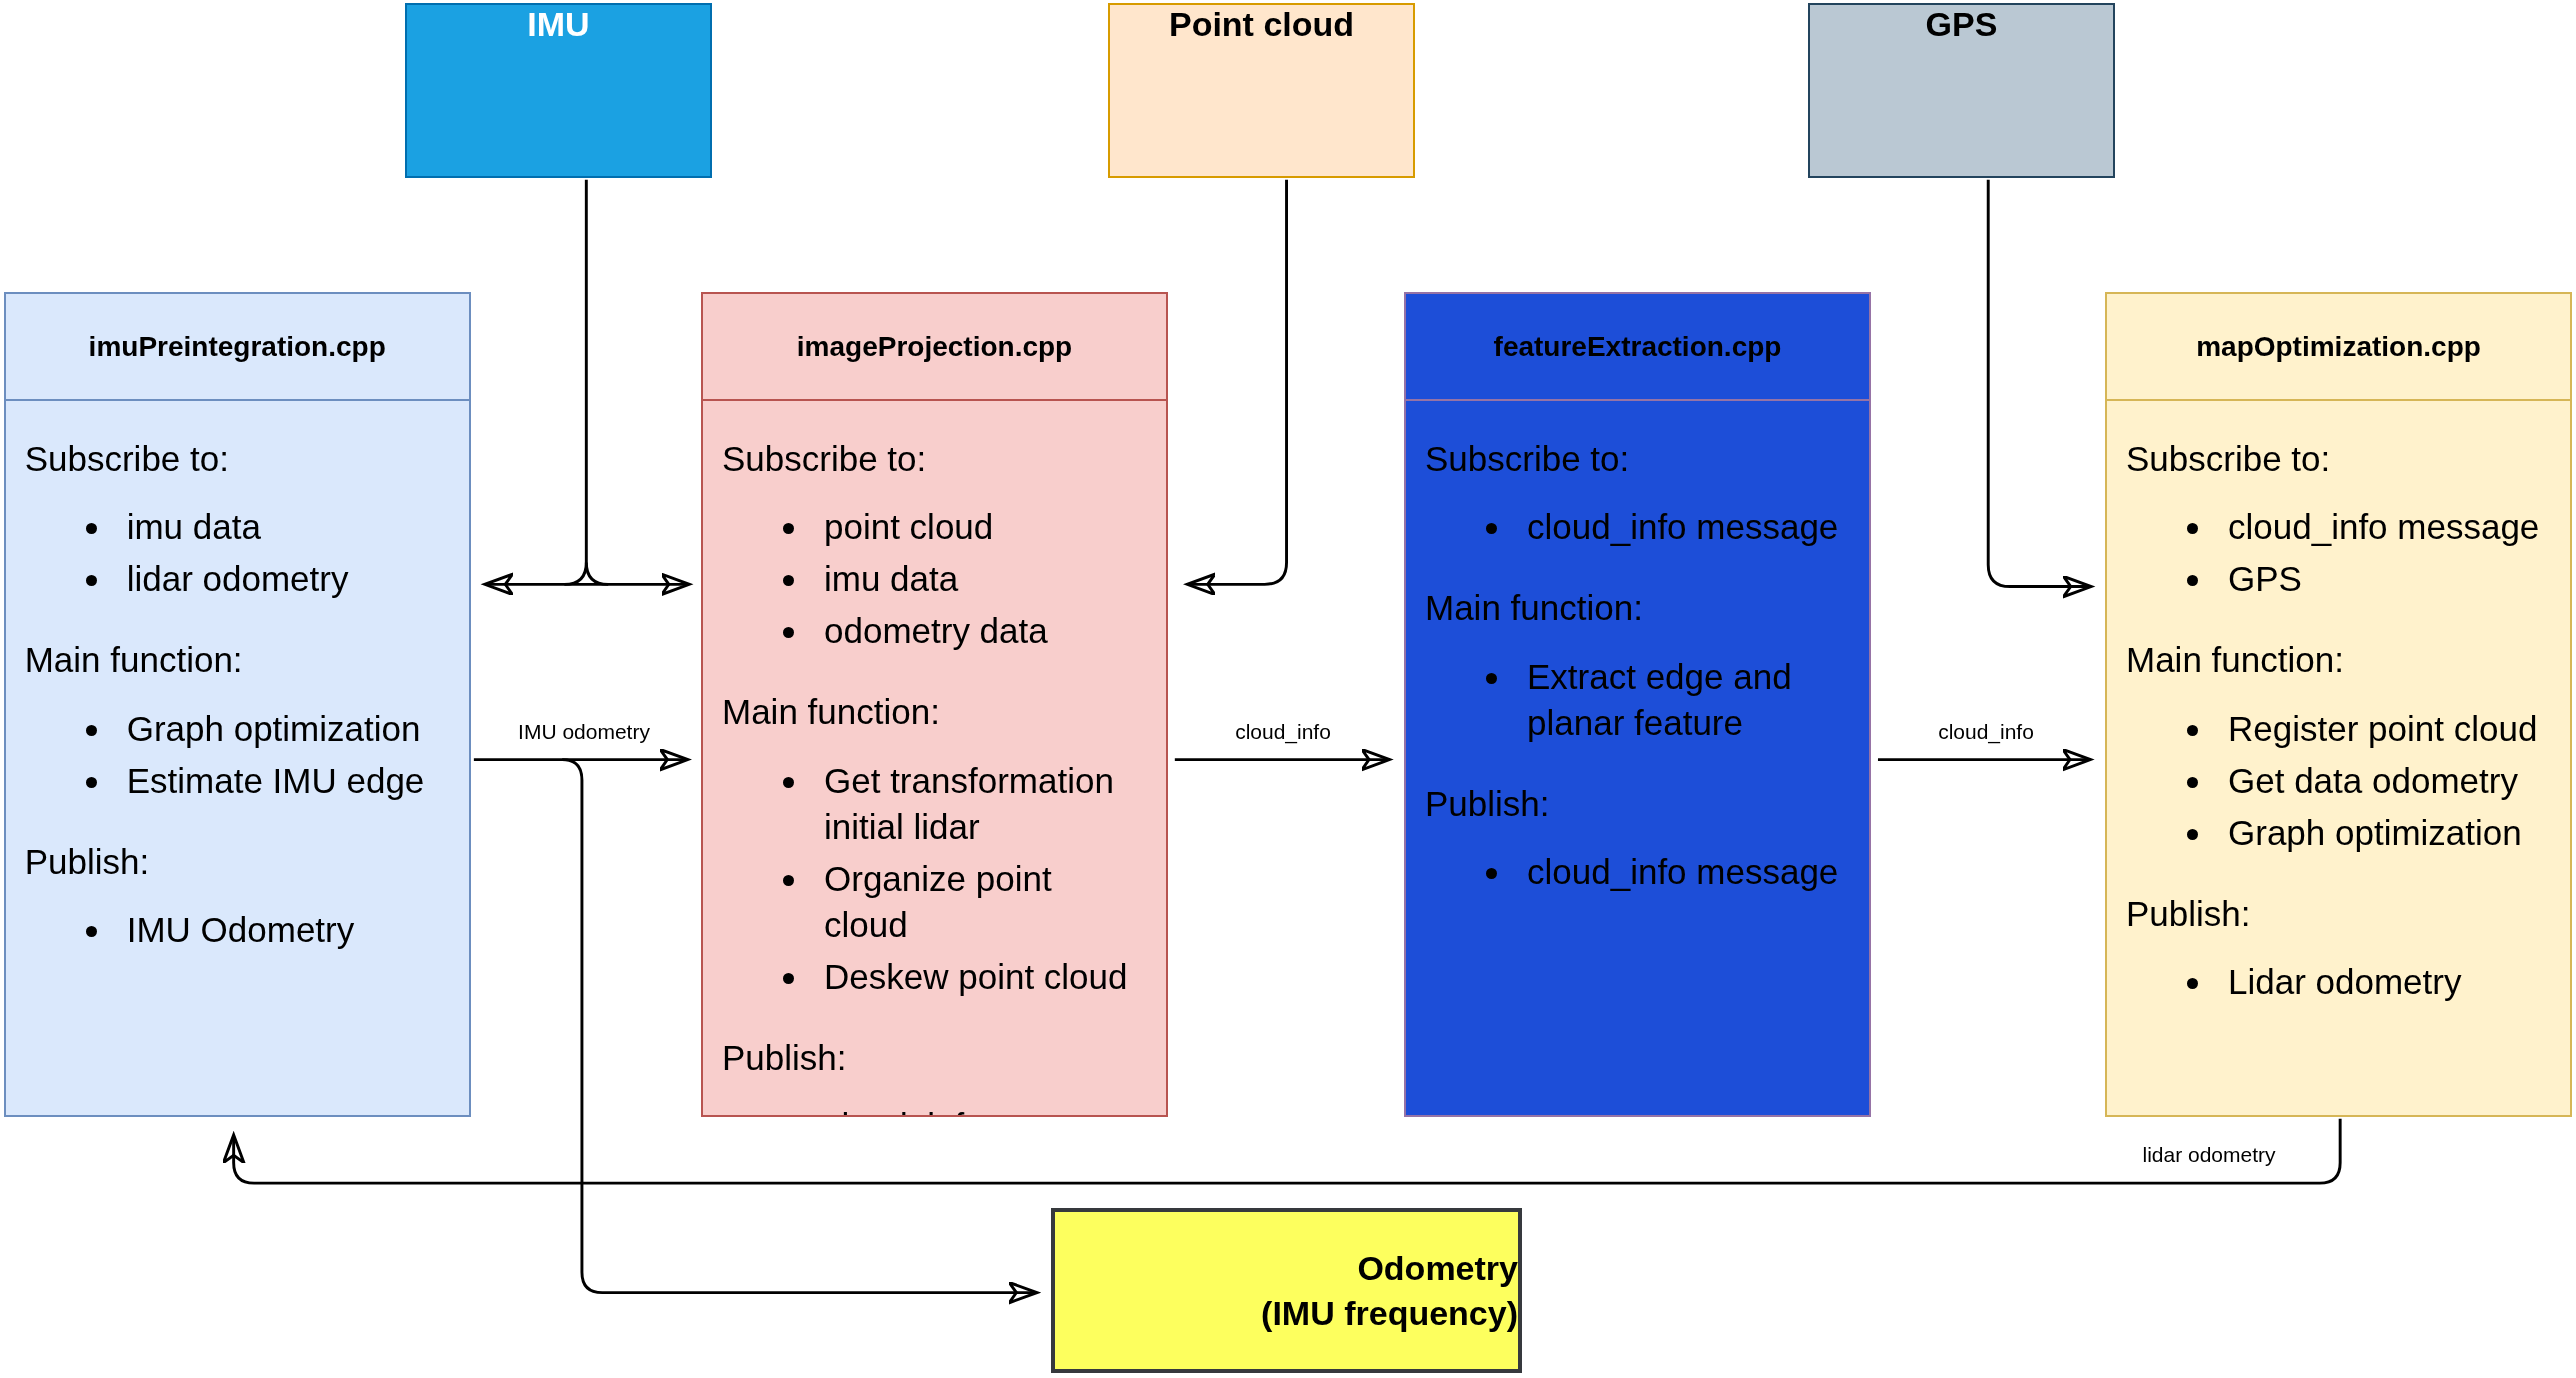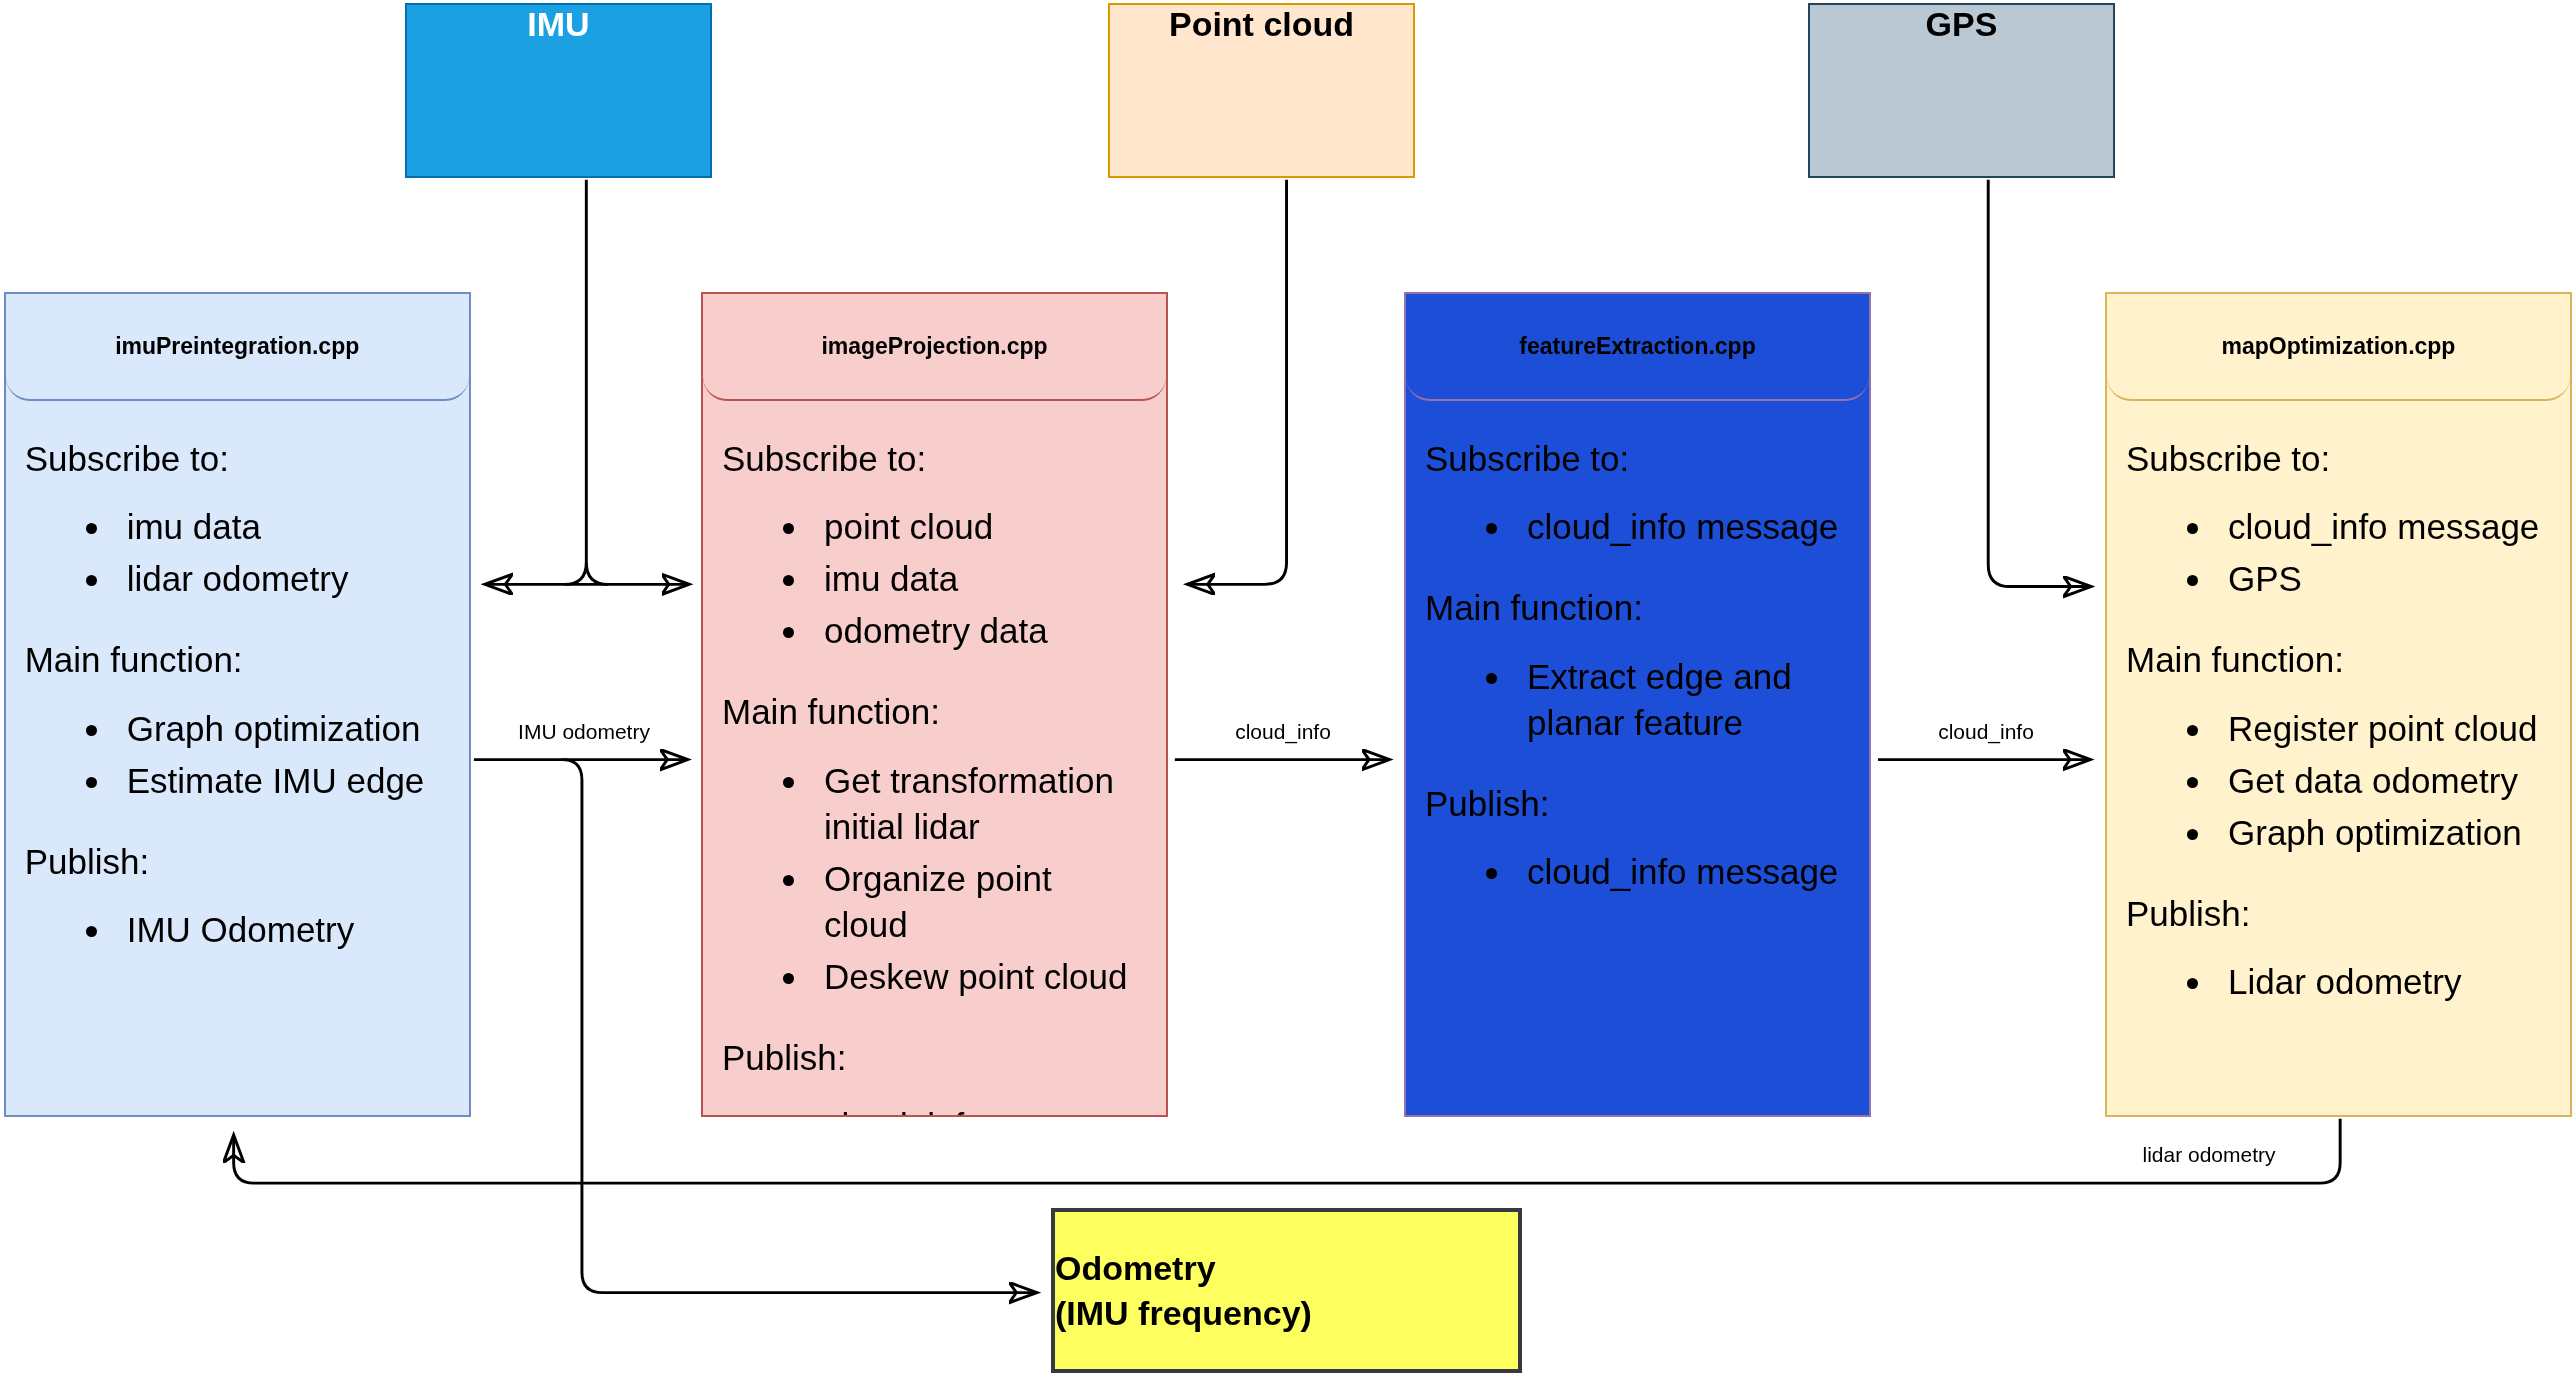--- a/index.html
+++ b/index.html
@@ -27,32 +27,32 @@
   .module{
     position:absolute;top:292px;height:825px;width:467px;
     box-sizing:border-box;border:2.2px solid;display:flex;flex-direction:column;
   }
   .m0{left:3.7px;   background:#dae8fc;border-color:#6c8ebf;}
   .m1{left:701px; background:#f8cecc;border-color:#b85450;}
   .m2{left:1404px;background:#1d4ed8;border-color:#9673a6;}
   .m3{left:2105px;background:#fff2cc;border-color:#d6b656;}
   .module-title{
     height:107px;flex:none;display:flex;align-items:center;justify-content:center;
-    font-size:23px;font-weight:bold;border-bottom:2.2px solid;
-    border-color:inherit;box-sizing:border-box;border-radius:24px;
+    font-size:28px;font-weight:bold;border-bottom:2.2px solid;
+    border-color:inherit;box-sizing:border-box;
   }
   .module-body{flex:1;font-size:35px;line-height:1.32;overflow:hidden;}
   .sec-label{margin:35px 0 0 19px;}
   .module-body ul{margin:22px 0 0 0;padding:0 22px 0 108px;}
   .module-body li{margin:0 0 5.8px 0;padding-left:13px;}
   
   #odom-box{
     position:absolute;left:1051px;top:1208px;width:471px;height:165px;
     background:#fdff5e;border:4.4px solid #36393d;box-sizing:border-box;
-    display:flex;flex-direction:column;align-items:flex-start;justify-content:center;
+    display:flex;flex-direction:column;align-items:flex-end;justify-content:center;
     font-size:34px;font-weight:bold;line-height:1.3;text-align:center;
   }
   
   .edge-label{
     position:absolute;font-size:21px;color:#000;text-align:center;width:234px;
     background:transparent;
   }
   #lbl-imu-odom   {left:467px; top:720px;}
   #lbl-cloud1     {left:1166px;top:720px;}
   #lbl-cloud2     {left:1869px;top:720px;}

